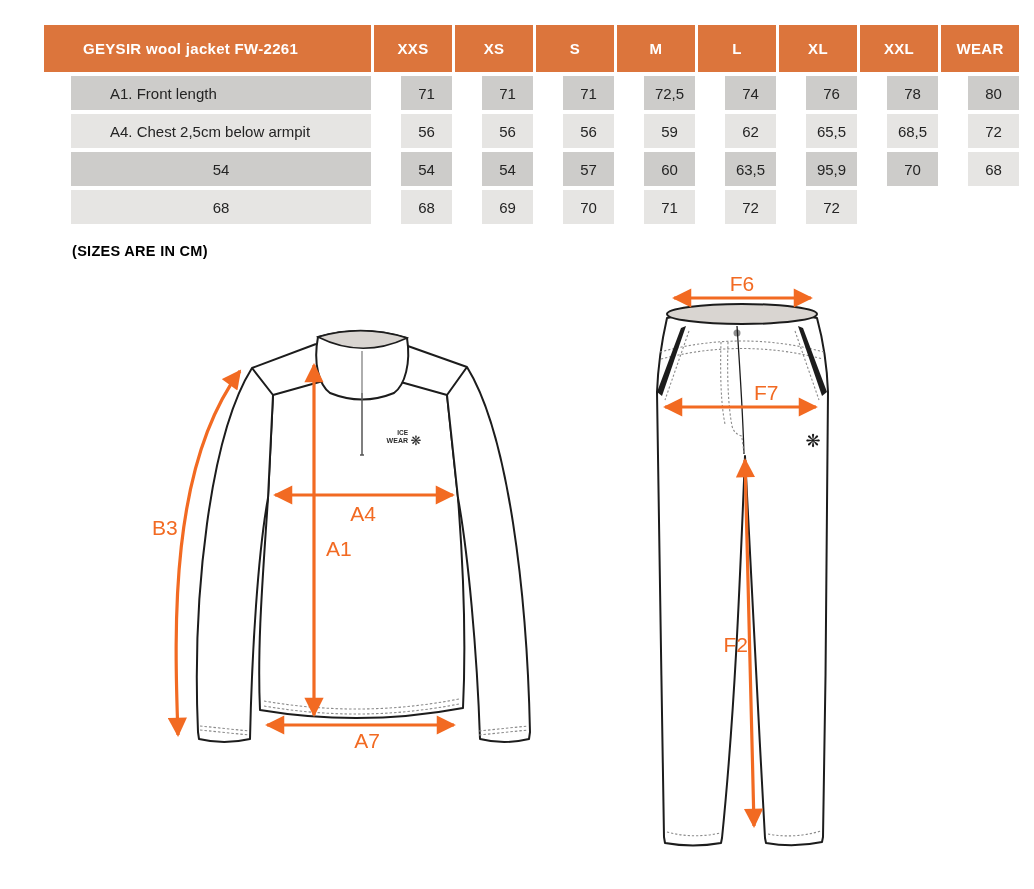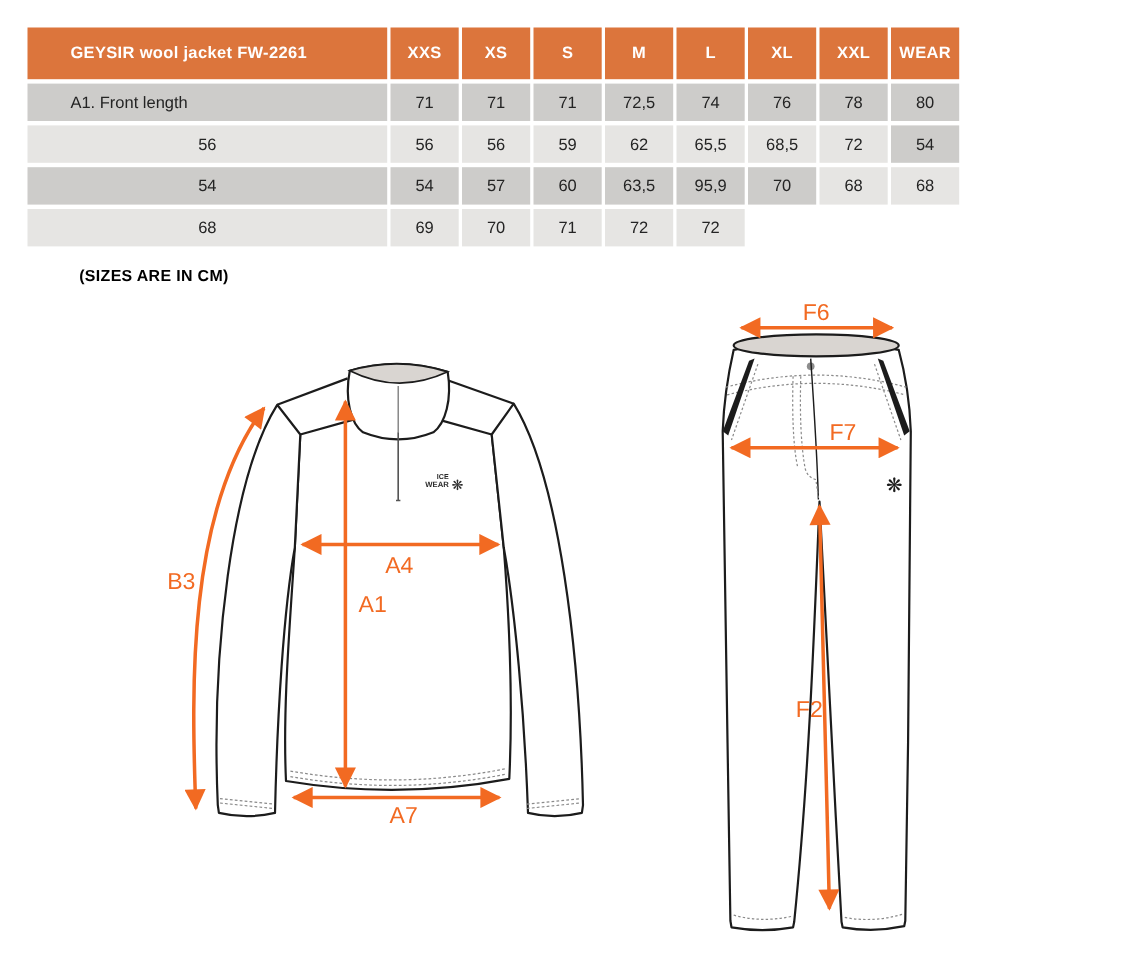--- a/index.html
+++ b/index.html
@@ -2,29 +2,29 @@
 <html><head>
 <meta charset="utf-8">
 <style>
   html,body{margin:0;padding:0;background:#ffffff;}
   .page{
     position:relative;width:1034px;height:889px;background:#ffffff;overflow:hidden;
     font-family:"Liberation Sans",sans-serif;
   }
   
   .size-table{
-    position:absolute;left:25px;top:25px;width:847px;
+    position:absolute;left:44px;top:25px;width:975px;
     display:grid;grid-template-columns:327px repeat(8,1fr);
     column-gap:3px;row-gap:4px;border-radius:10px;
   }
   .cell{display:flex;align-items:center;justify-content:center;
         font-size:15px;color:#242424;}
   .cell.head{background:#DC753C;color:#ffffff;font-weight:bold;height:47px;letter-spacing:.3px;}
   .cell.head.title{justify-content:flex-start;padding-left:39px;box-sizing:border-box;}
-  .cell.body{height:34px;}
+  .cell.body{height:34px;margin-left:27px;}
   .cell.label{justify-content:flex-start;padding-left:39px;box-sizing:border-box;}
   .cell.shade-dark{background:#CDCCCA;}
   .cell.shade-light{background:#E6E5E3;}
   
   .note{
     position:absolute;left:72px;top:243px;
     color:#000000;font-size:14.5px;font-weight:600;letter-spacing:.3px;
   }
   
   .jacket-svg{position:absolute;left:100px;top:295px;}
@@ -51,20 +51,21 @@
       <div class="cell head">WEAR</div>
       <div class="cell body label shade-dark">A1. Front length</div>
       <div class="cell body shade-dark">71</div>
       <div class="cell body shade-dark">71</div>
       <div class="cell body shade-dark">71</div>
       <div class="cell body shade-dark">72,5</div>
       <div class="cell body shade-dark">74</div>
       <div class="cell body shade-dark">76</div>
       <div class="cell body shade-dark">78</div>
       <div class="cell body shade-dark">80</div>
+      <div class="cell body label shade-light">A4. Chest 2,5cm below armpit</div>
       <div class="cell body shade-light">56</div>
       <div class="cell body shade-light">56</div>
       <div class="cell body shade-light">56</div>
       <div class="cell body shade-light">59</div>
       <div class="cell body shade-light">62</div>
       <div class="cell body shade-light">65,5</div>
       <div class="cell body shade-light">68,5</div>
       <div class="cell body shade-light">72</div>
       <div class="cell body shade-dark">54</div>
       <div class="cell body shade-dark">54</div>

